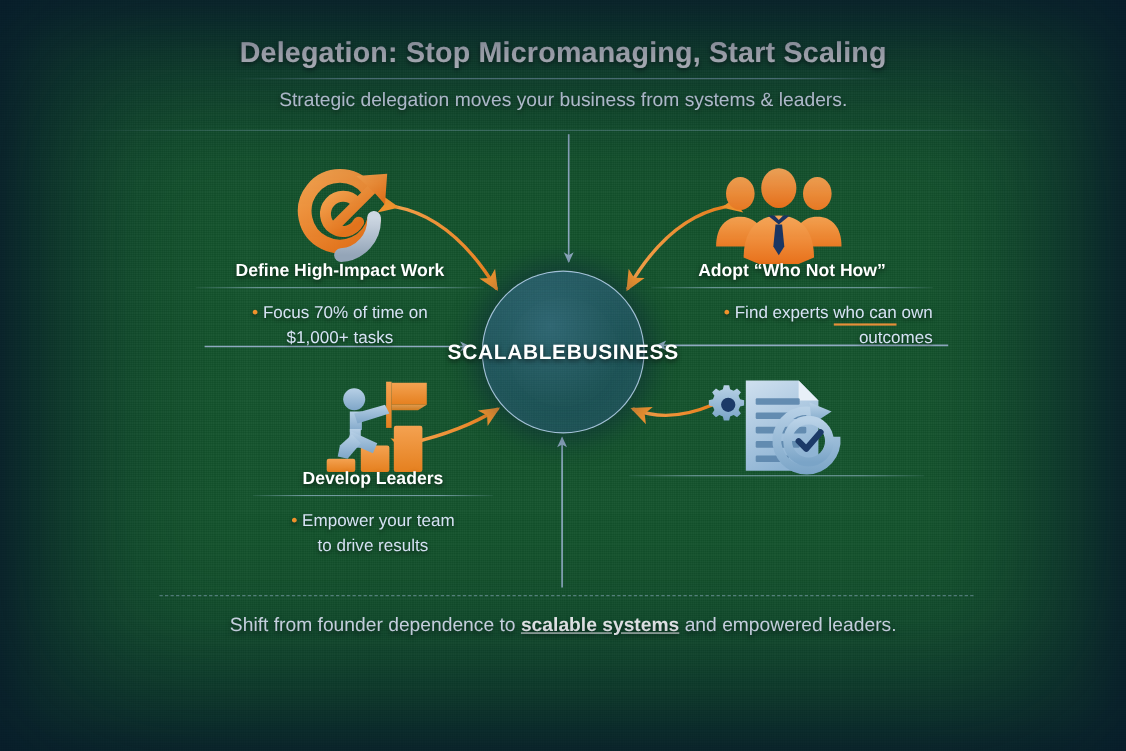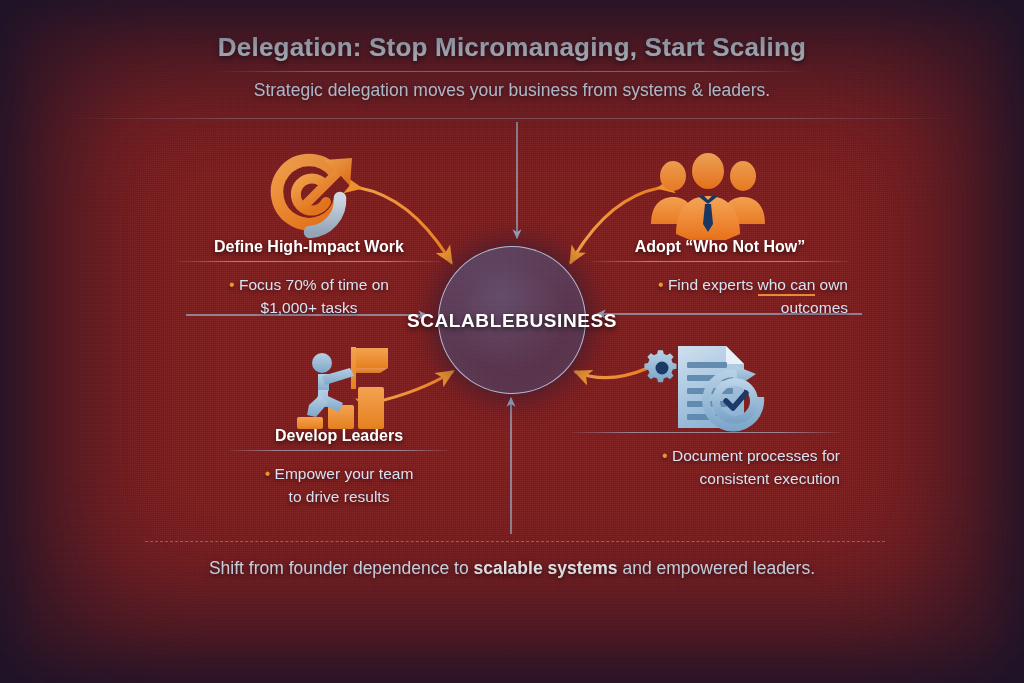--- a/index.html
+++ b/index.html
@@ -9,21 +9,21 @@
   }
   .canvas {
     position: relative;
     width: 1024px;
     height: 683px;
     overflow: hidden;
     font-family: "Liberation Sans", sans-serif;
     background:
       radial-gradient(ellipse 72% 62% at 50% 46%, rgba(62,110,170,0.55) 0%, rgba(48,92,150,0.30) 42%, rgba(20,48,100,0.05) 72%, rgba(10,28,70,0) 100%),
       radial-gradient(ellipse 120% 110% at 50% 45%, #2b5489 0%, #234karma 0%, #1d3f74 46%, #16305c 70%, #102349 88%, #0c1b3c 100%);
-    background-color: #7f1d1d;
+    background-color: #14532d;
   }
   .noise {
     position: absolute;
     inset: 0;
     pointer-events: none;
     background-image:
       repeating-linear-gradient(0deg, rgba(255,255,255,0.022) 0px, rgba(255,255,255,0.022) 1px, rgba(0,0,0,0.02) 1px, rgba(0,0,0,0.02) 2px),
       repeating-linear-gradient(90deg, rgba(255,255,255,0.018) 0px, rgba(255,255,255,0.018) 1px, rgba(0,0,0,0.018) 1px, rgba(0,0,0,0.018) 2px);
     opacity: 0.9;
   }
@@ -87,21 +87,21 @@
   .footer {
     position: absolute;
     top: 558px;
     left: 0;
     width: 1024px;
     text-align: center;
     font-size: 17.5px;
     color: #e3ecf9;
     text-shadow: 0 2px 5px rgba(0,0,0,0.55);
   }
-  .footer b { font-weight: bold; color: #ffffff; }
+  .footer b { font-weight: bold; color: #ffffff; text-decoration: underline; }
 
   
   .quad { position: absolute; }
   .quad .heading {
     font-size: 16px;
     font-weight: bold;
     color: #ffffff;
     white-space: nowrap;
     text-shadow: 0 2px 5px rgba(0,0,0,0.60);
   }
@@ -375,25 +375,20 @@
     <div class="hrule"></div>
     <div class="bullet">
       <span class="dot">•</span>
       <span>Empower your team</span><br>
       <span>to drive results</span>
     </div>
   </div>
 
   <div class="quad q-right" id="quad-br">
     <div class="hrule"></div>
-    <div class="bullet">
-      <span class="dot">•</span>
-      <span>Document processes for</span><br>
-      <span>consistent execution</span>
-    </div>
   </div>
 
   <div class="foot-rule"></div>
   <div class="footer">
     <span>Shift from founder dependence to </span><b>scalable systems</b><span> and empowered leaders.</span>
   </div>
 
   <div class="vignette"></div>
 </div>
 

